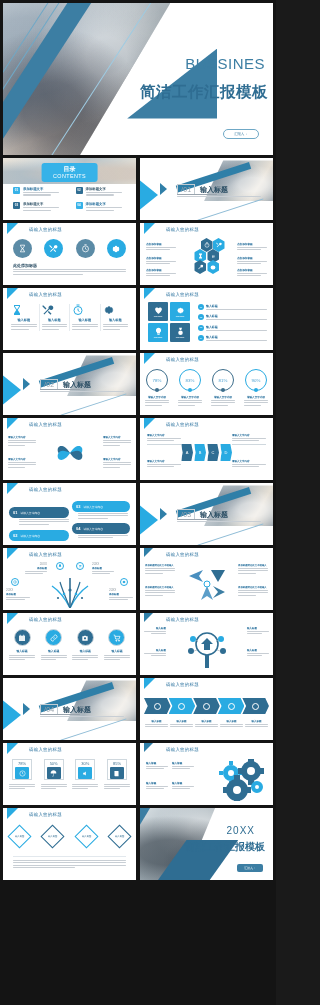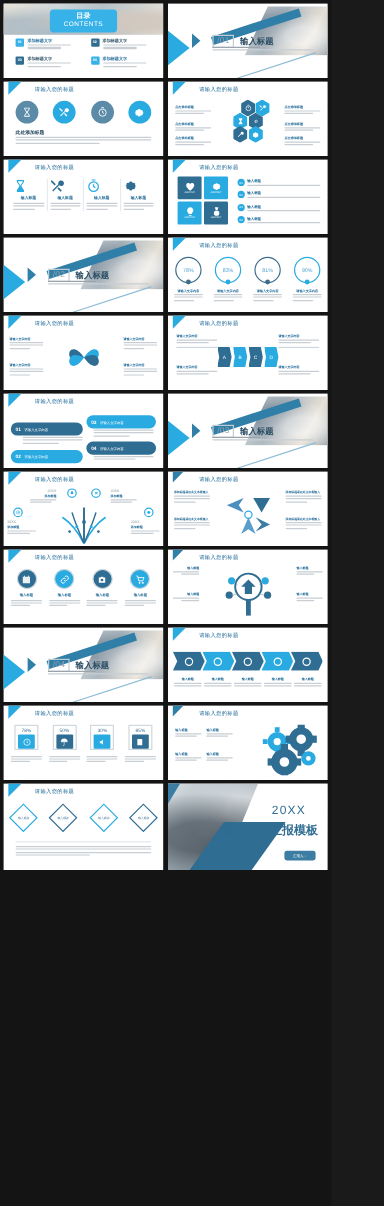--- a/index.html
+++ b/index.html
@@ -231,20 +231,33 @@
     position:absolute; right:10px; bottom:8px;
     background:#3c7ea3; color:#fff; font-size:3px; padding:2px 7px; border-radius:2px;
   }
   svg { display:block; }
 </style>
 </head>
 <body>
 
 <div class="deck">
 
+  <div class="row">
+    <div class="slide cover h130" style="height:152px">
+      <div class="photo"></div>
+      <div class="band-a"></div>
+      <div class="band-b"></div>
+      <div class="thin" style="left:20%;top:-10%"></div>
+      <div class="thin" style="left:24%;top:-10%"></div>
+      <div class="thin" style="left:56%;top:-4%;background:#9ecbe2"></div>
+      <div class="t-en">BUSSINES</div>
+      <div class="t-cn">简洁工作汇报模板</div>
+      <div class="pill">汇报人：</div>
+    </div>
+  </div>
 
   <div class="row">
 
     <div class="slide contents h62">
       <div class="ph"></div>
       <div class="tagbox">
         <div class="cn">目录</div>
         <div class="en">CONTENTS</div>
       </div>
       <div class="grid4">

